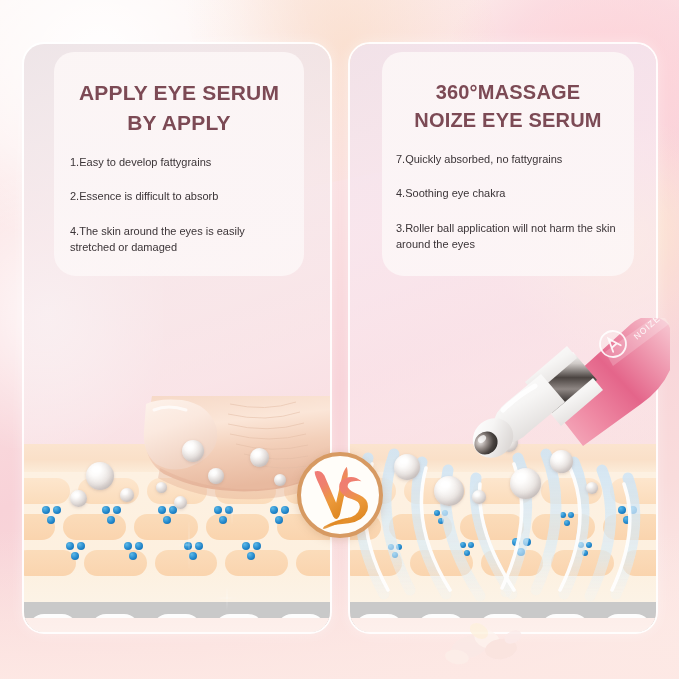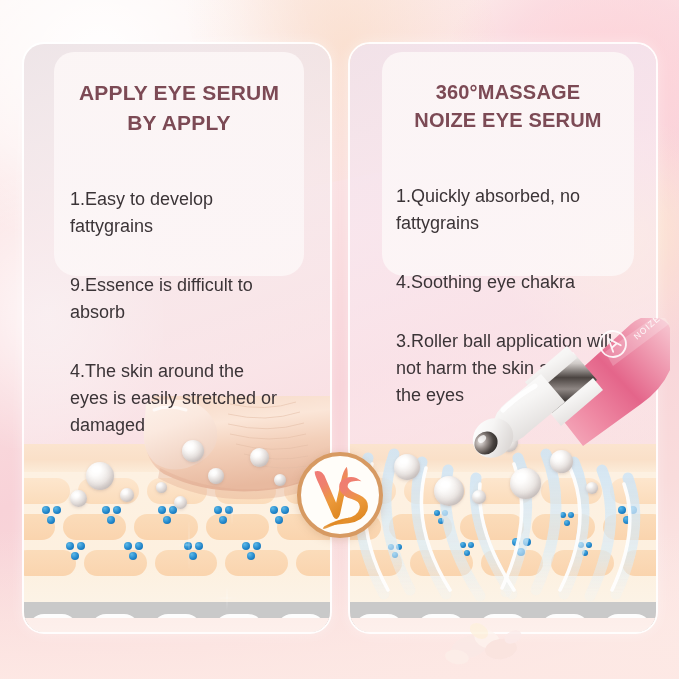--- a/index.html
+++ b/index.html
@@ -154,21 +154,21 @@
 
   .card-title{
     text-align:center;color:#7c4a55;font-weight:bold;
     font-size:21px;line-height:1.42;letter-spacing:.2px;
     padding:26px 8px 0;
   }
   .panel.right .card-title{font-size:20px;}
 
   .bullets{padding:16px 18px 0 16px;}
   .bullet{
-    color:#3b3437;font-size:18px;line-height:1.5;margin-bottom:18px;margin-top:32px;
+    color:#3b3437;font-size:11px;line-height:1.5;margin-bottom:18px;
   }
   .panel.right .bullets{padding:16px 10px 0 14px;}
 
   
   .vs-badge{
     position:absolute;left:297px;top:452px;width:86px;height:86px;
     border-radius:50%;
     background:#fffdf9;
     border:4px solid #d79a62;
     box-shadow:0 2px 8px rgba(180,130,90,.28);
@@ -324,21 +324,21 @@
     <div class="pearl" style="left:226px;top:404px;width:19px;height:19px;"></div>
     <div class="pearl" style="left:250px;top:430px;width:12px;height:12px;"></div>
 
     <div class="card">
       <div class="card-title">
         <div>APPLY EYE SERUM</div>
         <div>BY APPLY</div>
       </div>
       <div class="bullets">
         <div class="bullet">1.Easy to develop fattygrains</div>
-        <div class="bullet">9.Essence is difficult to absorb</div>
+        <div class="bullet">2.Essence is difficult to absorb</div>
         <div class="bullet">4.The skin around the eyes is easily stretched or damaged</div>
       </div>
     </div>
   </div>
 
   <div class="panel right">
     <div class="panel-tint"></div>
 
     <div class="skin">
       <div class="skin-surface"></div>
@@ -454,21 +454,21 @@
     <div class="pearl" style="left:200px;top:406px;width:23px;height:23px;"></div>
     <div class="pearl" style="left:236px;top:438px;width:12px;height:12px;"></div>
     <div class="pearl" style="left:150px;top:390px;width:18px;height:18px;"></div>
 
     <div class="card">
       <div class="card-title">
         <div>360°MASSAGE</div>
         <div>NOIZE EYE SERUM</div>
       </div>
       <div class="bullets">
-        <div class="bullet">1.Quickly absorbed, no fattygrains</div>
+        <div class="bullet">7.Quickly absorbed, no fattygrains</div>
         <div class="bullet">4.Soothing eye chakra</div>
         <div class="bullet">3.Roller ball application will not harm the skin around the eyes</div>
       </div>
     </div>
   </div>
 
   <div class="tube">
     <svg viewBox="0 0 215 145" width="215" height="145">
       <defs>
         <linearGradient id="tubeBody" x1="0" y1="1" x2="1" y2="0">

